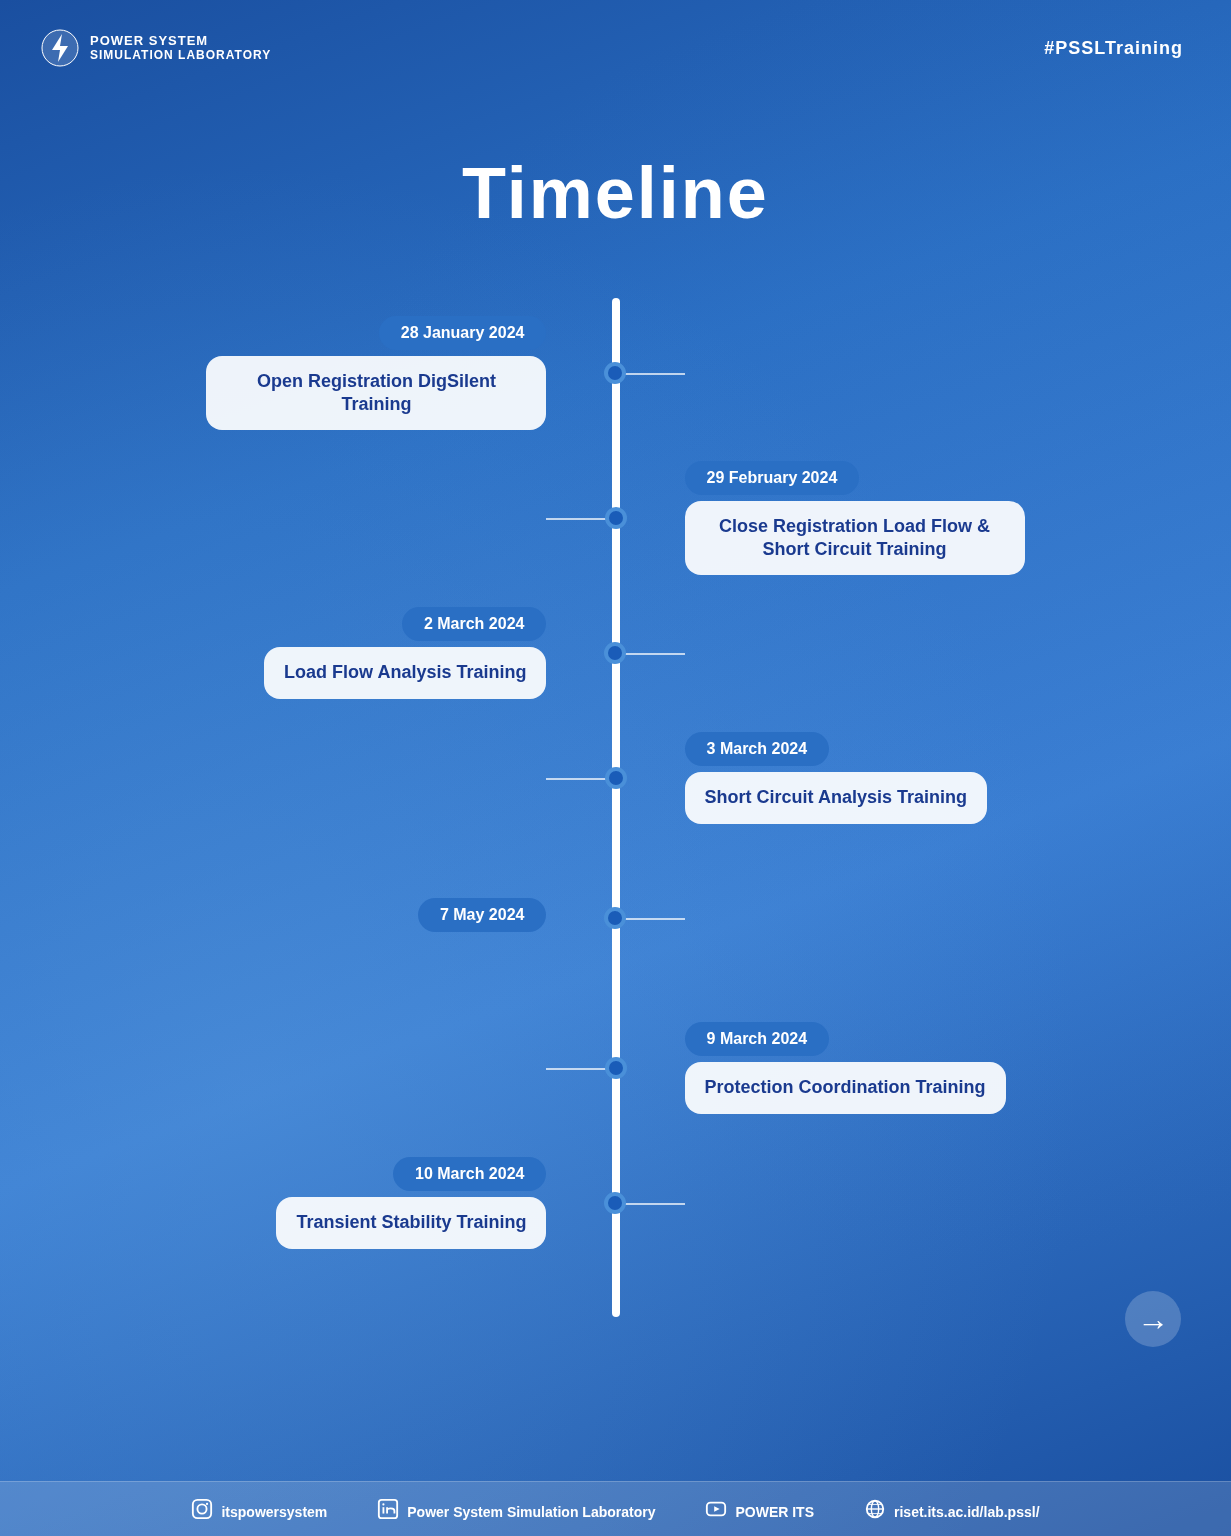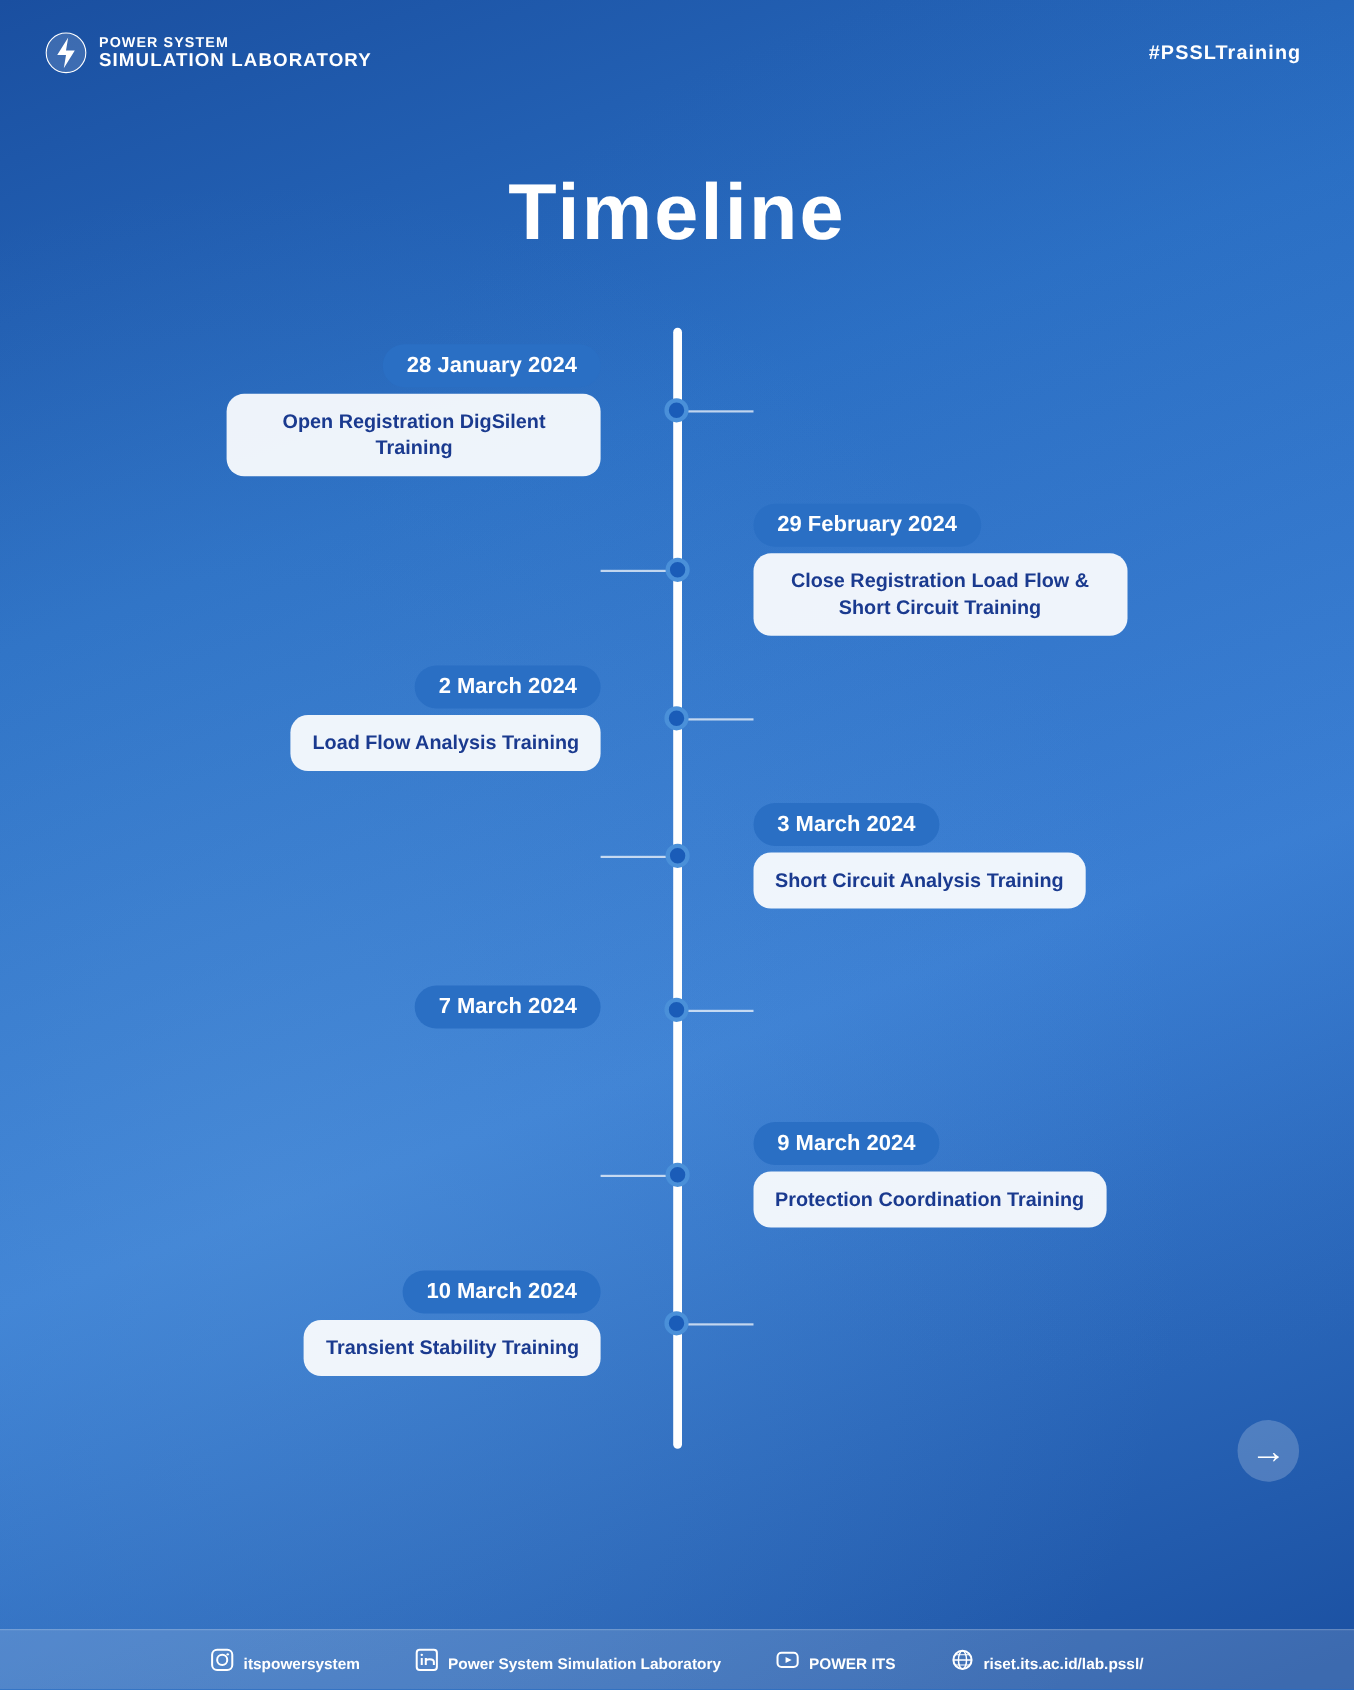--- a/index.html
+++ b/index.html
@@ -67,21 +67,21 @@
 
     .logo-text .line1 {
       font-size: 13px;
       font-weight: 900;
       color: white;
       letter-spacing: 1px;
       text-transform: uppercase;
     }
 
     .logo-text .line2 {
-      font-size: 17px;
+      font-size: 12px;
       font-weight: 900;
       color: white;
       letter-spacing: 1px;
       text-transform: uppercase;
     }
 
     .hashtag {
       font-size: 18px;
       font-weight: 800;
       color: white;
@@ -163,21 +163,21 @@
     
     .date-badge {
       background: #2a6fc4;
       border-radius: 30px;
       padding: 8px 22px;
       display: inline-block;
       margin-bottom: 6px;
     }
 
     .date-badge span {
-      font-size: 20px;
+      font-size: 16px;
       font-weight: 800;
       color: white;
     }
 
     
     .event-card {
       background: rgba(255,255,255,0.92);
       border-radius: 16px;
       padding: 14px 20px;
       max-width: 340px;
@@ -333,21 +333,21 @@
         <div style="width:12%; display:flex; justify-content:center; align-items:center; position:relative;">
           <div style="position:absolute; left:50%; transform:translateX(-50%); top:50%; margin-top:-11px; width:22px; height:22px; background:#1a5cb8; border:4px solid #4a90d9; border-radius:50%; z-index:3;"></div>
           <div style="position:absolute; left:0; width:50%; height:2px; background:rgba(255,255,255,0.7); top:50%;"></div>
         </div>
         <div class="empty-side"></div>
       </div>
 
       <div class="timeline-row left" style="margin-bottom:0; height:140px; margin-top:15px;">
         <div class="event-card-wrapper">
           <div class="date-badge">
-            <span>7 March 2024</span>
+            <span>7 May 2024</span>
           </div>
         </div>
         <div style="width:12%; display:flex; justify-content:center; align-items:center; position:relative;">
           <div style="position:absolute; left:50%; transform:translateX(-50%); top:50%; margin-top:-11px; width:22px; height:22px; background:#1a5cb8; border:4px solid #4a90d9; border-radius:50%; z-index:3;"></div>
           <div style="position:absolute; right:0; width:50%; height:2px; background:rgba(255,255,255,0.7); top:50%;"></div>
         </div>
         <div class="empty-side"></div>
       </div>
 
       <div class="timeline-row right" style="margin-bottom:0; height:140px; margin-top:10px;">

